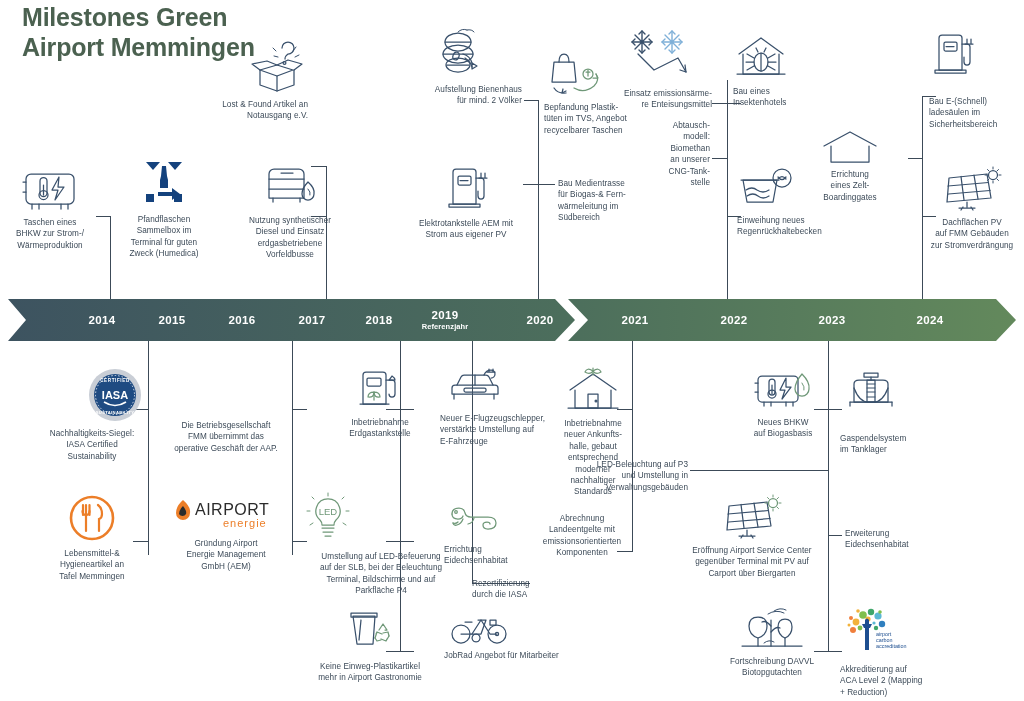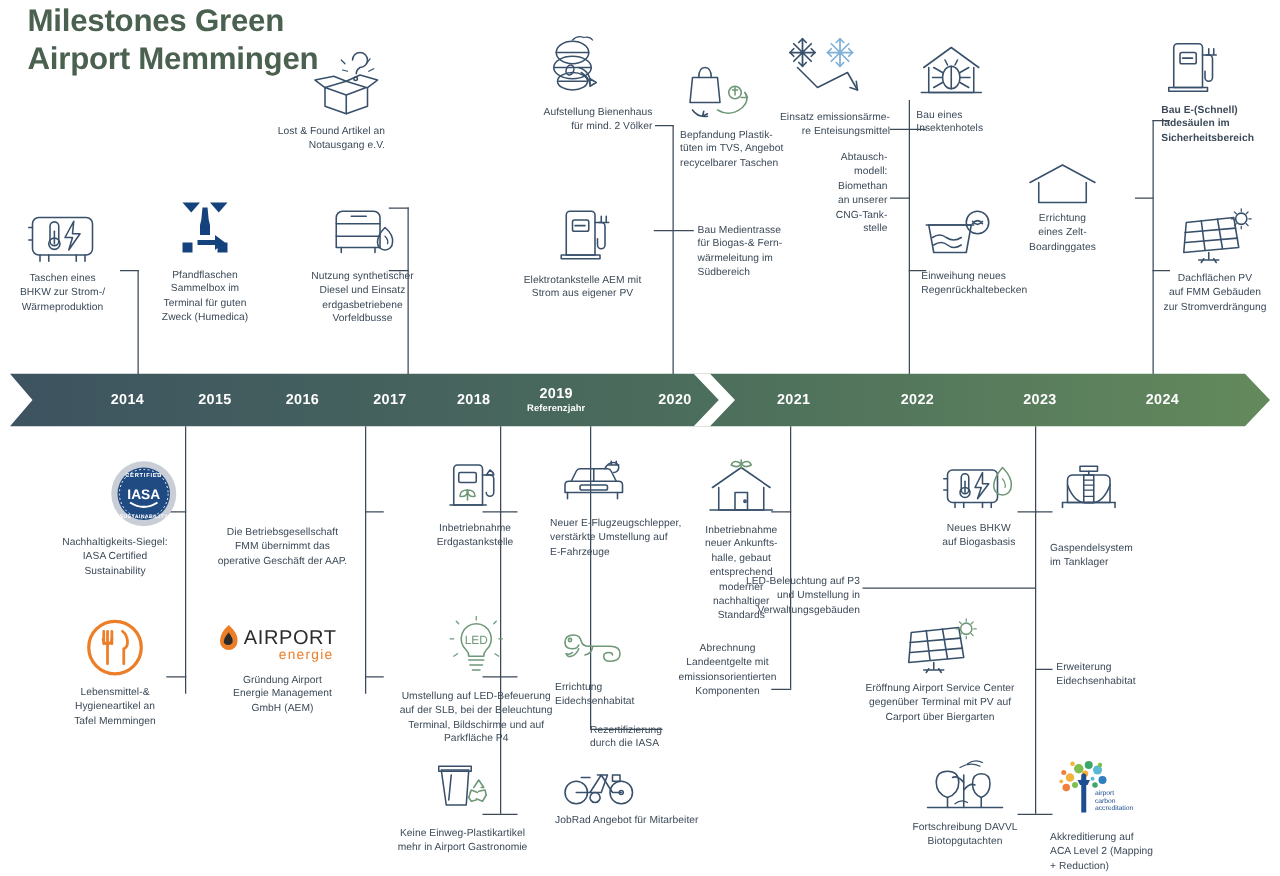--- a/index.html
+++ b/index.html
@@ -368,21 +368,21 @@
     <div class="ico" style="justify-content:flex-start;margin-top:-54px;">
       <svg width="58" height="48" viewBox="0 0 58 48">
         <path class="st" d="M10,8 a3,3 0 0 1 3,-3 L30,5 a3,3 0 0 1 3,3 L33,40 L10,40 Z"></path>
         <rect class="st" x="15" y="12" width="13" height="9" rx="1.5"></rect>
         <path class="st" d="M17,16.5 L25,16.5"></path>
         <path class="st" d="M33,14 L38,14 a3,3 0 0 1 3,3 L41,32 a3,3 0 0 1 -6,0 L35,27"></path>
         <path class="st" d="M38,9 L38,14 M42,9 L42,14 M36,14 L44,14"></path>
         <path class="st" d="M6,40 L37,40 L37,43 L6,43 Z"></path>
       </svg>
     </div>
-    <div class="cap" style="margin-top:4px;font-weight:bold;">Bau E-(Schnell)
+    <div class="cap" style="margin-top:18px;">Bau E-(Schnell)
 ladesäulen im
 Sicherheitsbereich</div>
   </div>
 
   <div class="ms ta-c" style="left:922px;top:166px;width:100px;">
     <div class="ico" style="justify-content:center;">
       <svg width="62" height="46" viewBox="0 0 62 46">
         <path class="st" d="M8,12 L46,8 L50,32 L6,36 Z"></path>
         <path class="st" d="M20,10.5 L23,34 M33,9.2 L37,33"></path>
         <path class="st" d="M7,20 L47.5,16.5 M7.5,28 L49,24.5"></path>
@@ -459,21 +459,21 @@
         <path class="st" d="M33,12 L39,12 a3,3 0 0 1 3,3 L42,26 a3,3 0 0 1 -6,0"></path>
         <path class="st" d="M39,8 q3,2 3,4 L36,12 Z"></path>
         <path class="st" d="M7,36 L36,36"></path>
       </svg>
     </div>
     <div class="cap" style="margin-top:5px;">Inbetriebnahme
 Erdgastankstelle</div>
   </div>
 
   <div class="ms ta-c" style="left:300px;top:492px;width:162px;">
-    <div class="ico" style="justify-content:center;">
+    <div class="ico" style="justify-content:flex-start;">
       <svg width="56" height="54" viewBox="0 0 56 54">
         <path class="st-g" d="M28,7 a12,12 0 0 1 8,21 q-2,2 -2,5 L22,33 q0,-3 -2,-5 a12,12 0 0 1 8,-21 Z"></path>
         <path class="st-g" d="M22,36 L34,36 M23,40 L33,40 M25,44 L31,44"></path>
         <text x="28" y="23" fill="#6f9878" font-size="9.5" font-family="'Liberation Sans',sans-serif" text-anchor="middle">LED</text>
         <path class="st-g thin" d="M28,1 L28,4 M10,19 L7,19 M46,19 L49,19 M14,7 L12,5 M42,7 L44,5 M13,31 L10,33 M43,31 L46,33"></path>
       </svg>
     </div>
     <div class="cap" style="margin-top:5px;">Umstellung auf LED-Befeuerung
 auf der SLB, bei der Beleuchtung
 Terminal, Bildschirme und auf

